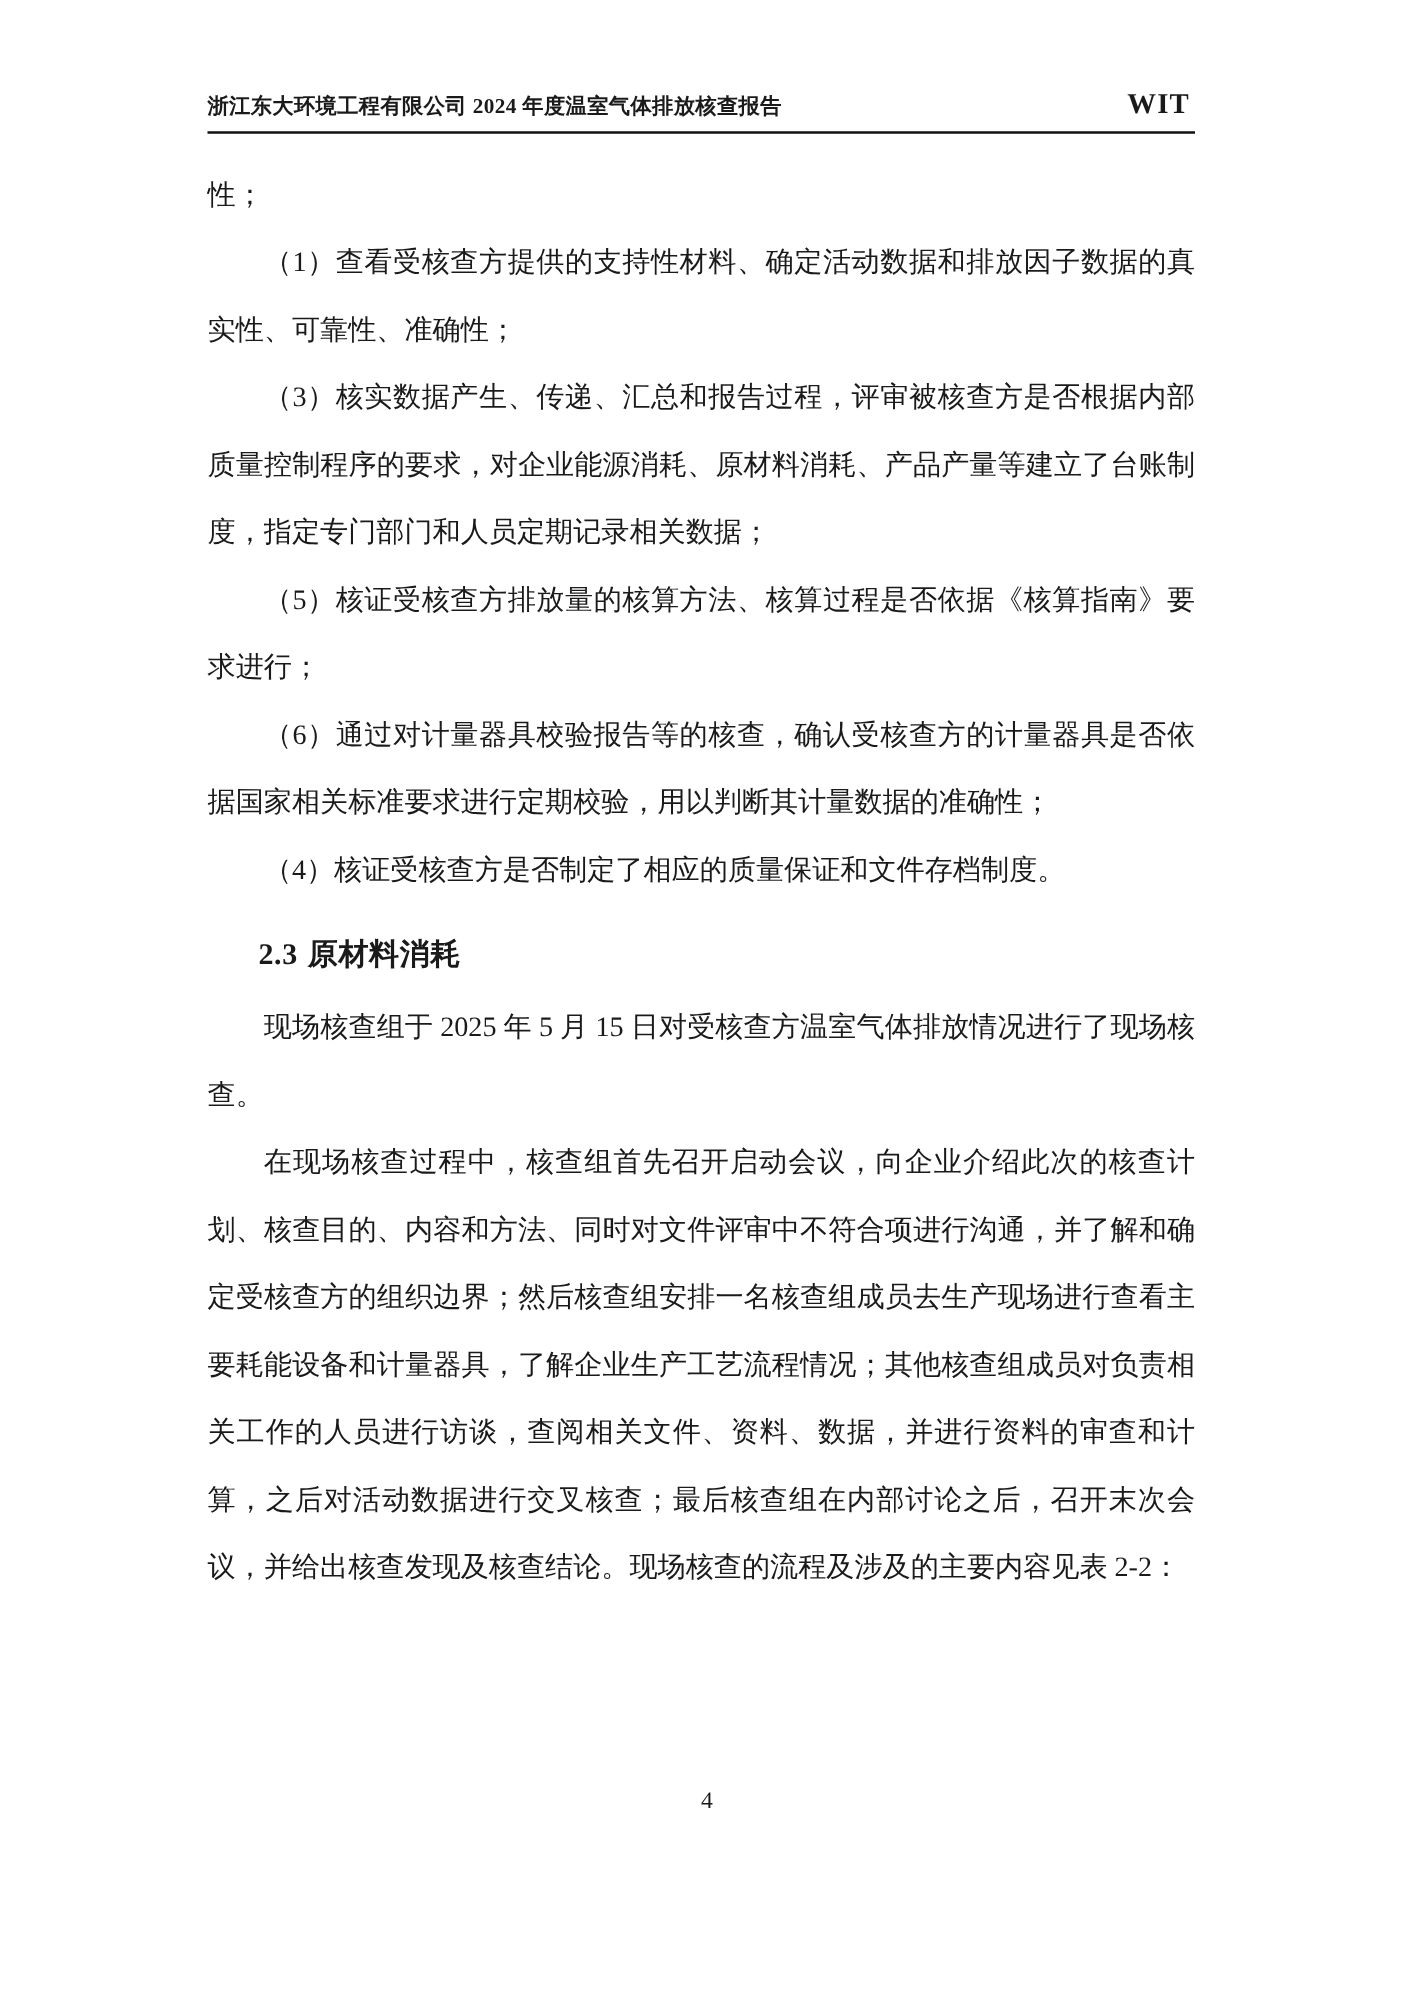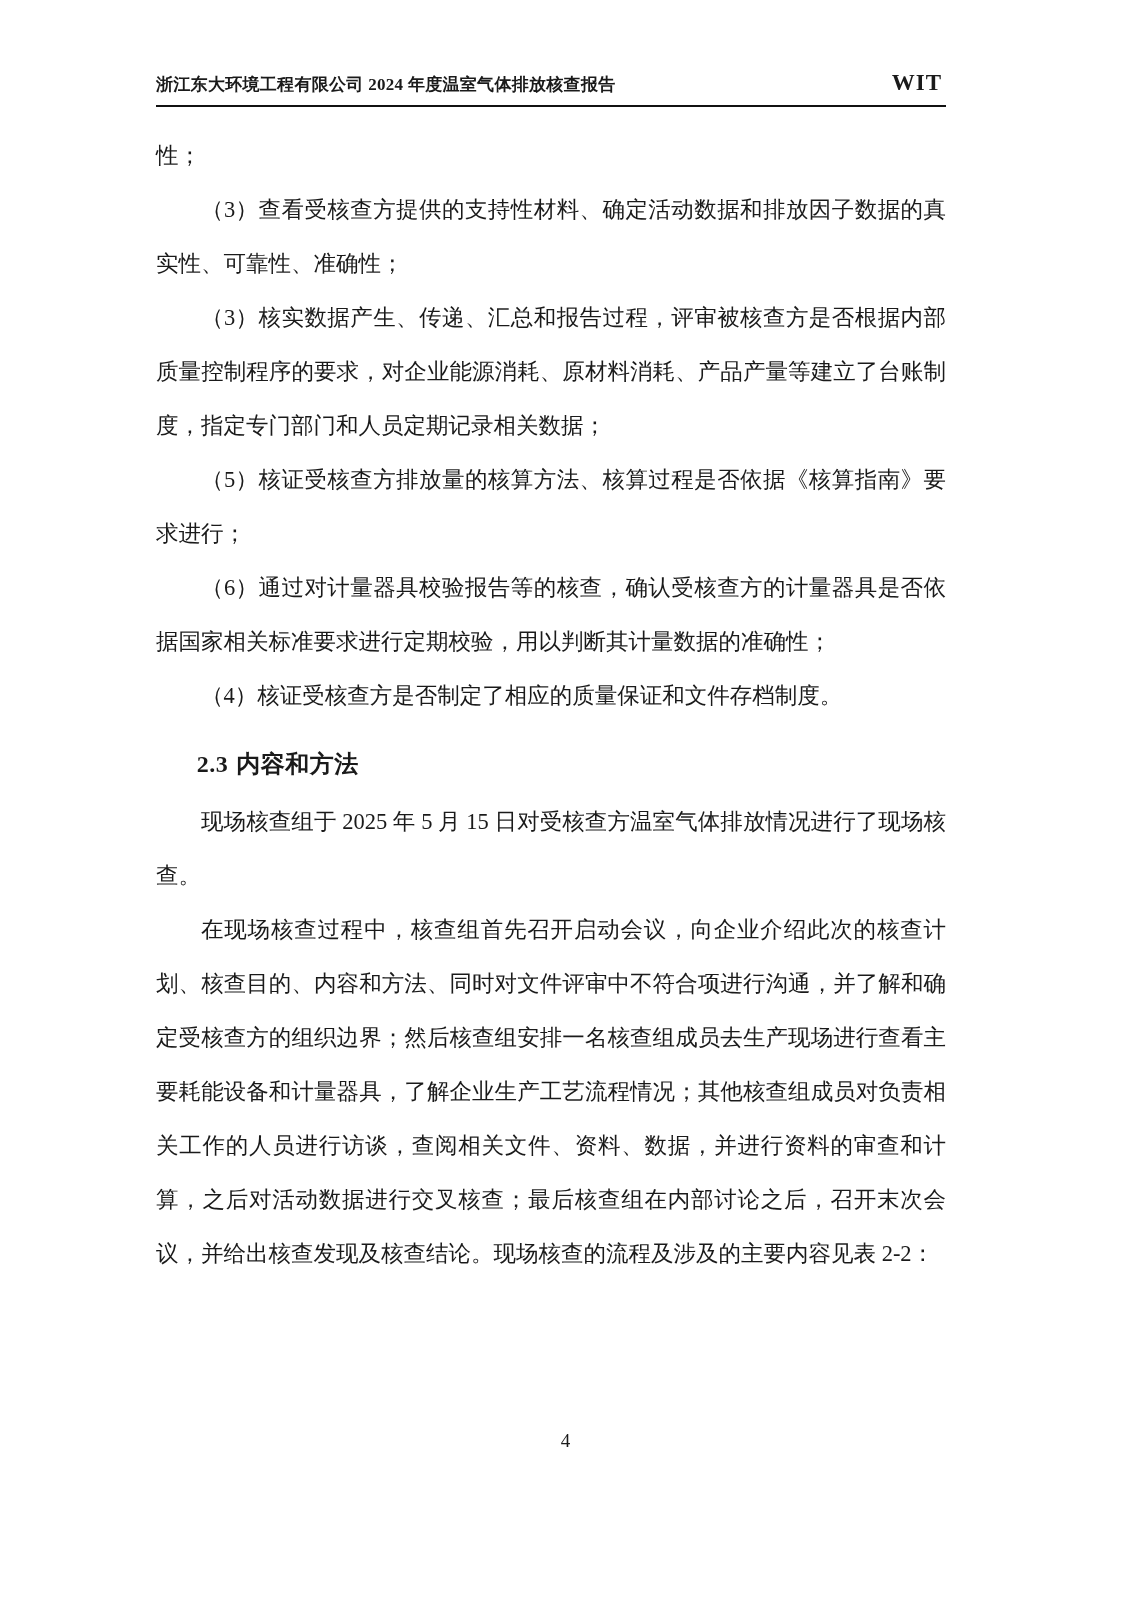--- a/index.html
+++ b/index.html
@@ -15,21 +15,21 @@
     position: relative;
     width: 1131px;
     height: 1600px;
     margin: 0 auto;
     background: #ffffff;
     box-sizing: border-box;
     overflow: hidden;
   }
   .content {
     position: absolute;
-    left: 156px;
+    left: 166px;
     top: 70px;
     width: 790px;
     font-family: Liberation Serif, serif;
   }
   .header {
     display: flex;
     justify-content: space-between;
     align-items: flex-end;
     border-bottom: 2px solid #111;
     padding-bottom: 9px;
@@ -86,28 +86,28 @@
 
   <div class="content">
 
     <div class="header">
       <div class="header-left">浙江东大环境工程有限公司 2024 年度温室气体排放核查报告</div>
       <div class="header-right">WIT</div>
     </div>
 
     <div class="body-text">
       <p class="noindent">性；</p>
-      <p class="para">（3）查看受核查方提供的支持性材料、确定活动数据和排放因子数据的真实性、可靠性、准确性；</p>
+      <p class="para">（1）查看受核查方提供的支持性材料、确定活动数据和排放因子数据的真实性、可靠性、准确性；</p>
       <p class="para">（3）核实数据产生、传递、汇总和报告过程，评审被核查方是否根据内部质量控制程序的要求，对企业能源消耗、原材料消耗、产品产量等建立了台账制度，指定专门部门和人员定期记录相关数据；</p>
       <p class="para">（5）核证受核查方排放量的核算方法、核算过程是否依据《核算指南》要求进行；</p>
       <p class="para">（6）通过对计量器具校验报告等的核查，确认受核查方的计量器具是否依据国家相关标准要求进行定期校验，用以判断其计量数据的准确性；</p>
       <p class="para">（4）核证受核查方是否制定了相应的质量保证和文件存档制度。</p>
 
       <h2 class="section">
-        <span class="num">2.3</span><span>内容和方法</span>
+        <span class="num">2.3</span><span>原材料消耗</span>
       </h2>
 
       <p class="para">现场核查组于 2025 年 5 月 15 日对受核查方温室气体排放情况进行了现场核查。</p>
       <p class="para">在现场核查过程中，核查组首先召开启动会议，向企业介绍此次的核查计划、核查目的、内容和方法、同时对文件评审中不符合项进行沟通，并了解和确定受核查方的组织边界；然后核查组安排一名核查组成员去生产现场进行查看主要耗能设备和计量器具，了解企业生产工艺流程情况；其他核查组成员对负责相关工作的人员进行访谈，查阅相关文件、资料、数据，并进行资料的审查和计算，之后对活动数据进行交叉核查；最后核查组在内部讨论之后，召开末次会议，并给出核查发现及核查结论。现场核查的流程及涉及的主要内容见表 2-2：</p>
     </div>
 
   </div>
 
   <div class="page-number">4</div>
 

